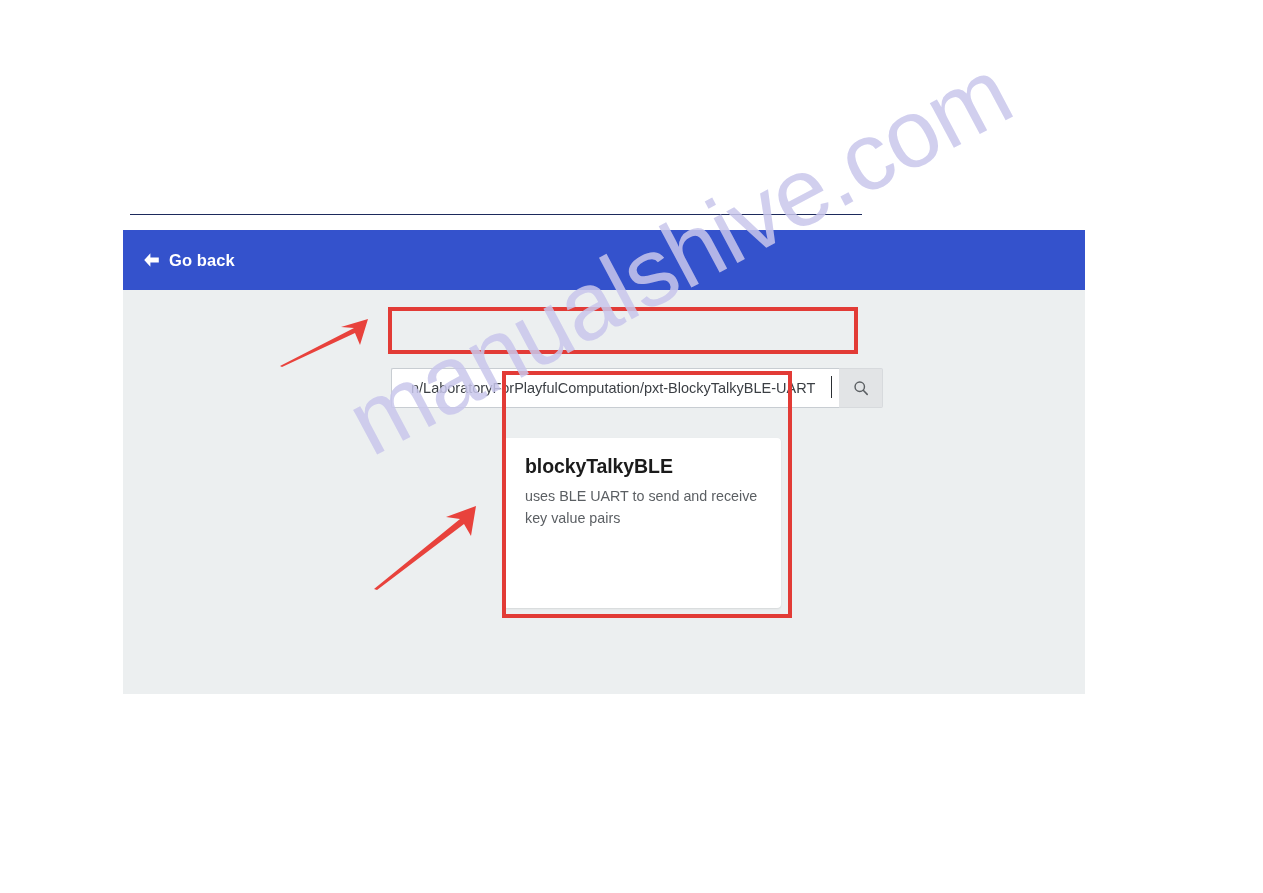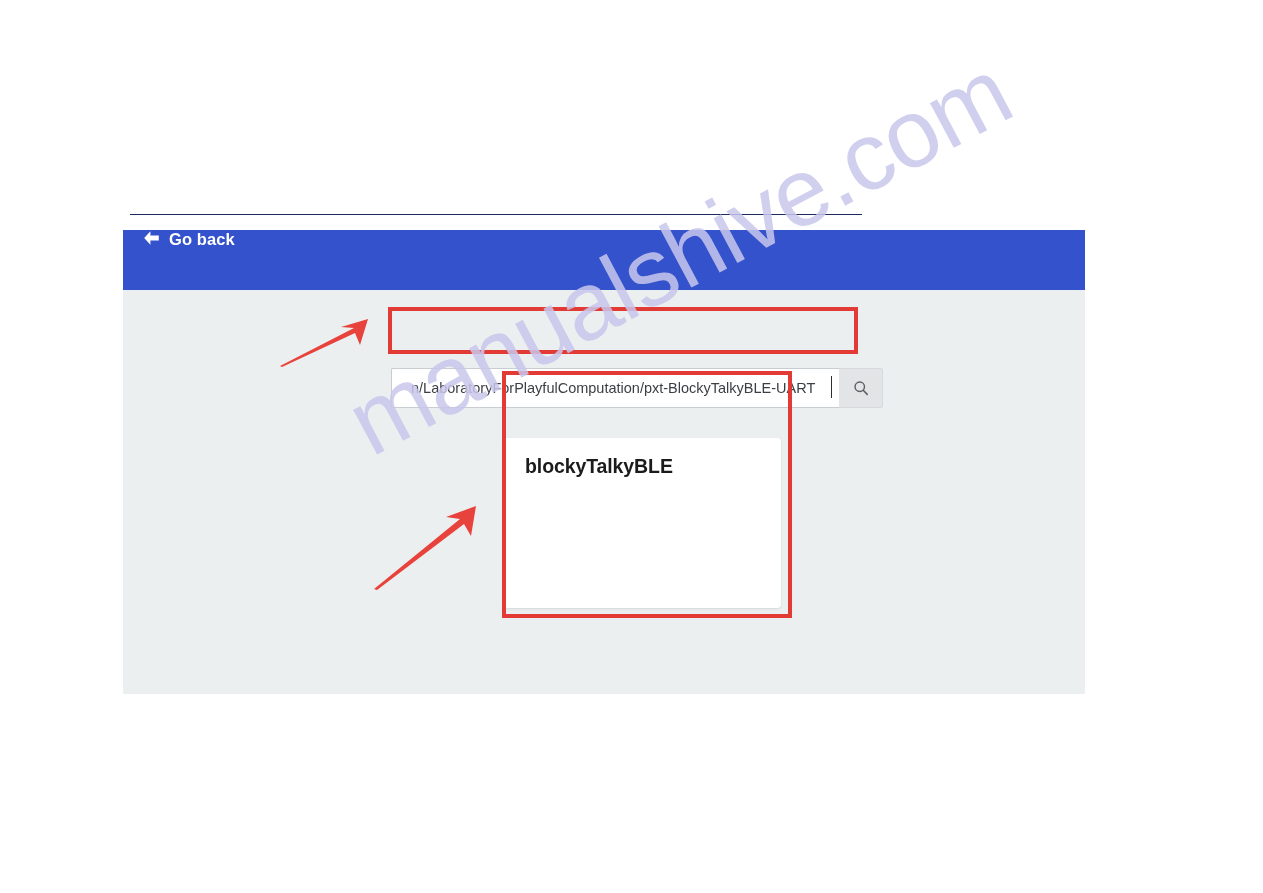--- a/index.html
+++ b/index.html
@@ -64,21 +64,21 @@
     background: #3452cc;
     display: flex;
     align-items: center;
   }
   #go-back {
     position: absolute;
     left: 16px;
     top: 0;
     height: 60px;
     display: flex;
-    align-items: flex-start;
+    align-items: center;
     gap: 9px;
     cursor: pointer;
     padding: 0 4px;
   }
   #go-back .back-arrow {
     display: block;
     width: 17px;
     height: 16px;
     flex: 0 0 auto;
   }
@@ -234,20 +234,21 @@
             <circle cx="7.6" cy="7.6" r="5.3" fill="none" stroke="#5a5e62" stroke-width="1.6"></circle>
             <line x1="11.5" y1="11.6" x2="16" y2="16.2" stroke="#5a5e62" stroke-width="1.7" stroke-linecap="round"></line>
           </svg>
         </span>
       </button>
     </div>
 
     <div id="results">
       <div class="ext-card">
         <p class="ext-name">blockyTalkyBLE</p>
+        <p class="ext-desc">uses BLE UART to send and receive key value pairs</p>
       </div>
     </div>
 
   </div>
 </div>
 
 <div class="annot-box" id="annot-search-box"></div>
 <div class="annot-box" id="annot-card-box"></div>
 
 <div class="annot-arrow" id="annot-arrow-search">

